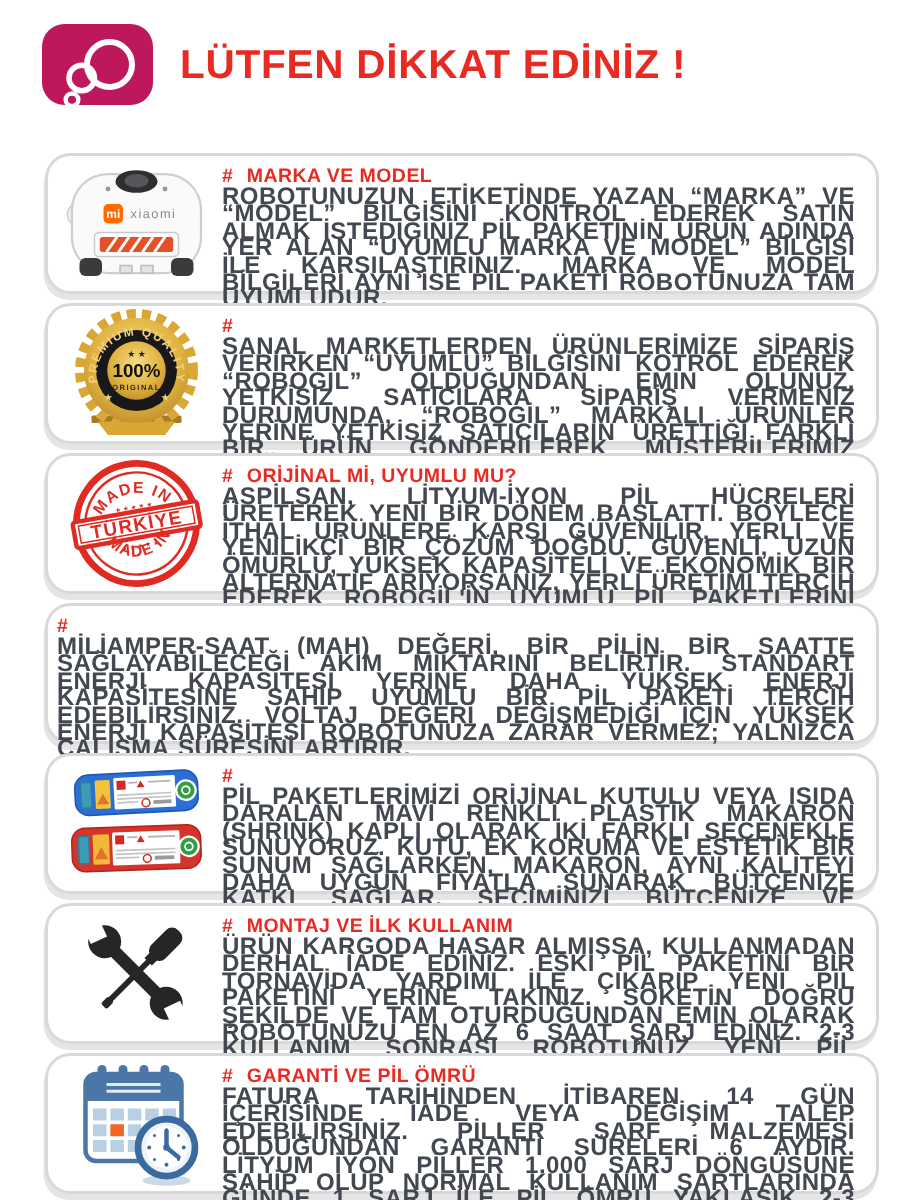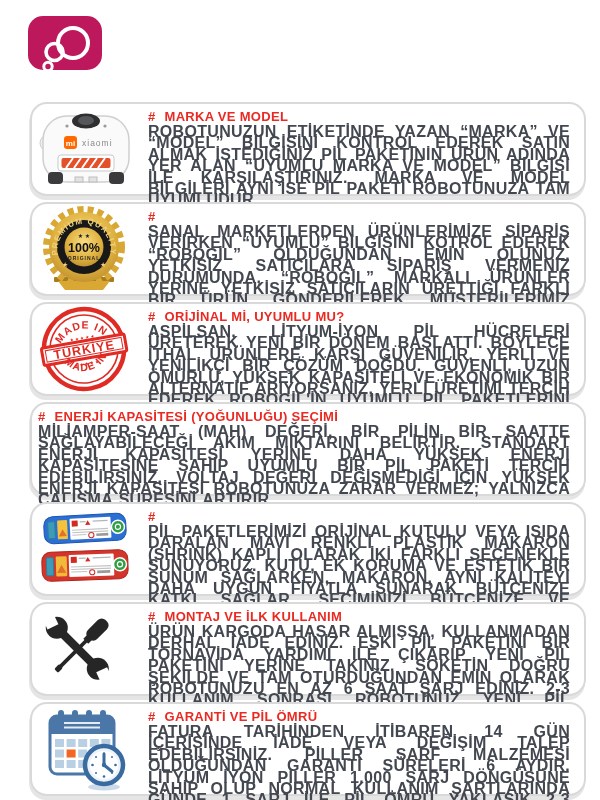--- a/index.html
+++ b/index.html
@@ -4,41 +4,42 @@
 <style>
   html,body{margin:0;padding:0;}
   body{width:600px;height:800px;background:#ffffff;font-family:"Liberation Sans",sans-serif;overflow:hidden;}
   .page{position:relative;width:600px;height:800px;background:#fff;}
   .hdr{position:absolute;top:16px;left:28px;display:flex;align-items:center;gap:18px;}
   .logo{width:74px;height:54px;background:#be185d;border-radius:15px;flex:0 0 auto;}
   .title{margin:0;font-size:27px;font-weight:bold;color:#e92a22;letter-spacing:.5px;white-space:nowrap;}
   .cards{position:absolute;top:102px;left:30px;width:556px;display:flex;flex-direction:column;gap:6px;}
   .card{height:94px;box-sizing:border-box;background:#fff;border:2px solid #d9d9d9;border-radius:17px;
         box-shadow:-1px 4px 0 0 #e5e5e5;display:flex;align-items:center;padding:0 14px 0 6px;gap:4px;}
-  .icon-box{width:106px;min-width:106px;height:64px;display:flex;align-items:center;justify-content:flex-start;}
+  .icon-box{width:106px;min-width:106px;height:64px;display:flex;align-items:center;justify-content:center;}
   .texts{flex:1;align-self:flex-start;padding-top:5px;min-width:0;}
   .h2{margin:0 0 2px 0;font-size:13px;font-weight:bold;color:#e92a22;letter-spacing:.3px;display:flex;gap:9px;line-height:15px;}
   .body-p{margin:0;font-size:16px;font-weight:bold;color:#434750;line-height:11.4px;text-align:justify;
           letter-spacing:.3px;word-spacing:1.5px;}
   svg text{font-family:"Liberation Sans",sans-serif;}
 </style>
 </head>
 <body>
 
 <div class="page">
 
   <div class="hdr">
     <div class="logo">
       <svg viewBox="0 0 74 74" width="74" height="74">
         <circle cx="45" cy="27" r="15" fill="none" stroke="#ffffff" stroke-width="4"></circle>
         <circle cx="26.5" cy="36" r="8.5" fill="none" stroke="#ffffff" stroke-width="3.6"></circle>
         <circle cx="20" cy="50.5" r="4.2" fill="none" stroke="#ffffff" stroke-width="3"></circle>
         <text x="37" y="65" text-anchor="middle" font-size="12.5" fill="#ffffff">robogil</text>
       </svg>
     </div>
+    <h1 class="title">LÜTFEN DİKKAT EDİNİZ !</h1>
   </div>
 
   <div class="cards">
 
     <section class="card">
       <div class="icon-box">
         <svg viewBox="0 0 96 78" width="96" height="78">
           <circle cx="10" cy="33" r="8" fill="#efefef" stroke="#cfcfcf"></circle>
           <rect x="5" y="6" width="86" height="66" rx="24" fill="#fafafa" stroke="#cfcfcf" stroke-width="1.5"></rect>
           <ellipse cx="48" cy="11" rx="14" ry="7.5" fill="#2f2f31"></ellipse>
@@ -125,21 +126,20 @@
             <span>ORİJİNAL Mİ, UYUMLU MU?</span>
           </h2>
         <p class="body-p">ASPİLSAN, LİTYUM-İYON PİL HÜCRELERİ ÜRETEREK YENİ BİR DÖNEM BAŞLATTI. BÖYLECE İTHAL ÜRÜNLERE KARŞI GÜVENİLİR, YERLİ VE YENİLİKÇİ BİR ÇÖZÜM DOĞDU. GÜVENLİ, UZUN ÖMÜRLÜ, YÜKSEK KAPASİTELİ VE EKONOMİK BİR ALTERNATİF ARIYORSANIZ, YERLİ ÜRETİMİ TERCİH EDEREK ROBOGİL'İN UYUMLU PİL PAKETLERİNİ SEÇEBİLİRSİNİZ.</p>
       </div>
     </section>
 
     <section class="card">
       <div class="texts">
         <h2 class="h2">
             <span>#</span>
-            <span>ENERJİ KAPASİTESİ (YOĞUNLUĞU) SEÇİMİ</span>
           </h2>
         <p class="body-p">MİLİAMPER-SAAT (MAH) DEĞERİ, BİR PİLİN BİR SAATTE SAĞLAYABİLECEĞİ AKIM MİKTARINI BELİRTİR. STANDART ENERJİ KAPASİTESİ YERİNE DAHA YÜKSEK ENERJİ KAPASİTESİNE SAHİP UYUMLU BİR PİL PAKETİ TERCİH EDEBİLİRSİNİZ. VOLTAJ DEĞERİ DEĞİŞMEDİĞİ İÇİN YÜKSEK ENERJİ KAPASİTESİ ROBOTUNUZA ZARAR VERMEZ; YALNIZCA ÇALIŞMA SÜRESİNİ ARTIRIR.</p>
       </div>
     </section>
 
     <section class="card">
       <div class="icon-box">
         <svg viewBox="0 0 94 88" width="94" height="88">
 
           <g transform="rotate(-3 47 24)">

